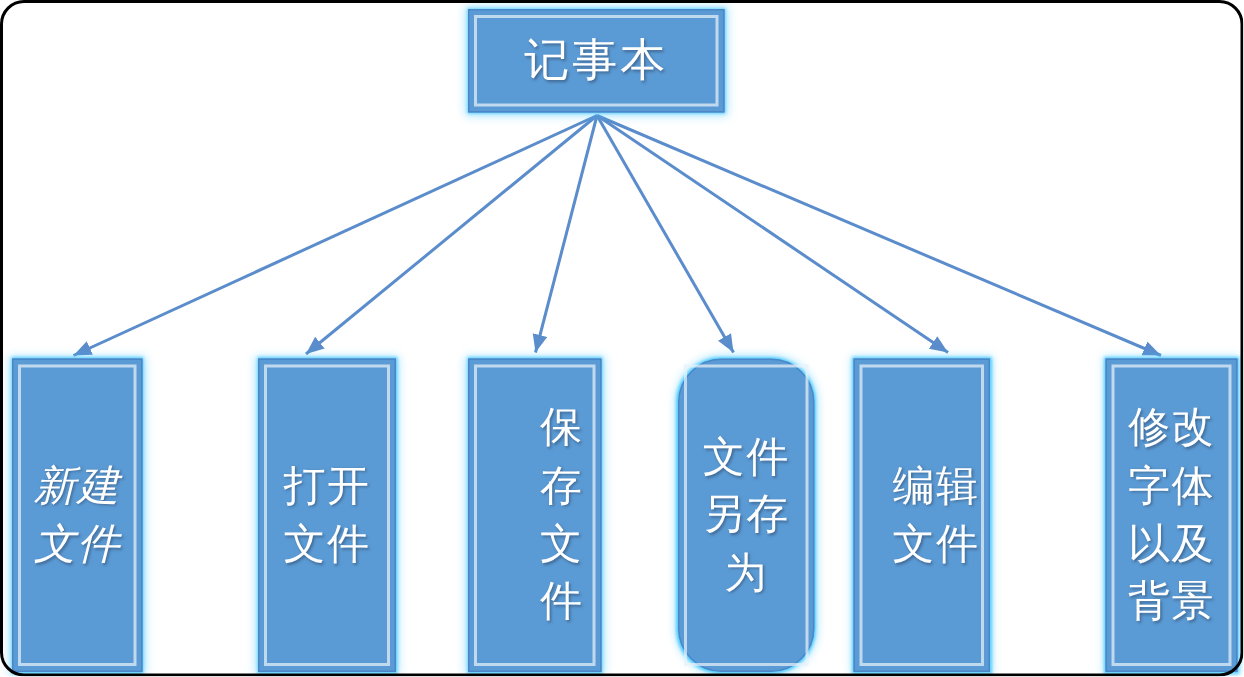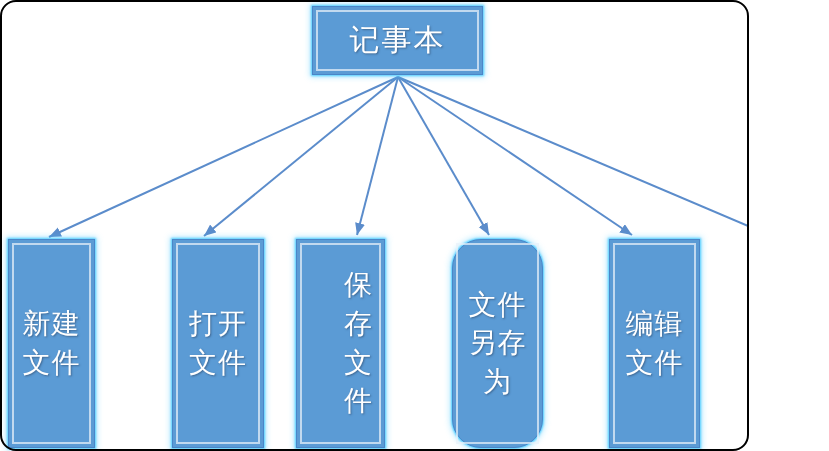--- a/index.html
+++ b/index.html
@@ -3,21 +3,21 @@
 <meta charset="utf-8">
 <style>
   html, body {
     margin: 0;
     padding: 0;
     background: #ffffff;
     font-family: "DejaVu Sans", "Liberation Sans", sans-serif;
   }
   .canvas {
     position: relative;
-    width: 749px;
+    width: 829px;
     height: 451px;
     background: var(--background, #ffffff);
     overflow: hidden;
   }
   
   .frame {
     position: absolute;
     inset: 0;
     border: 2px solid var(--frame-border, #000000);
     border-radius: 16px;
@@ -78,25 +78,25 @@
   .child {
     top: 239px;
     height: 209px;
   }
   .child .node-label {
     font-size: 28px;
     line-height: 1.38;
     letter-spacing: 1px;
     padding: 0 6px;
   }
-  .c1 { left: 8px;   width: 87px; }
+  .c1 { left: 8px;   width: 87px; font-style: italic; }
   .c2 { left: 172px; width: 92px; }
-  .c3 { left: 296px; width: 89px; padding-left: 36px; }
+  .c3 { left: 312px; width: 89px; padding-left: 36px; }
   .c4 { left: 452px; width: 91px; border-radius: 29px; }
-  .c5 { left: 609px; width: 91px; }
+  .c5 { left: 569px; width: 91px; text-align: right; }
   .c6 { left: 737px; width: 88px; }
 </style>
 </head>
 <body>
 
 <div class="canvas">
 
   <svg class="arrows" viewBox="0 0 829 451" xmlns="http://www.w3.org/2000/svg">
     <defs>
       <marker id="ah" markerWidth="13" markerHeight="11" refX="12" refY="5" orient="auto" markerUnits="userSpaceOnUse">
@@ -128,15 +128,18 @@
   </div>
 
   <div class="node child c4">
     <span class="node-label">文件另存为</span>
   </div>
 
   <div class="node child c5">
     <span class="node-label">编辑文件</span>
   </div>
 
+  <div class="node child c6">
+    <span class="node-label">修改字体以及背景</span>
+  </div>
 
   <div class="frame"></div>
 </div>
 
 </body></html>

